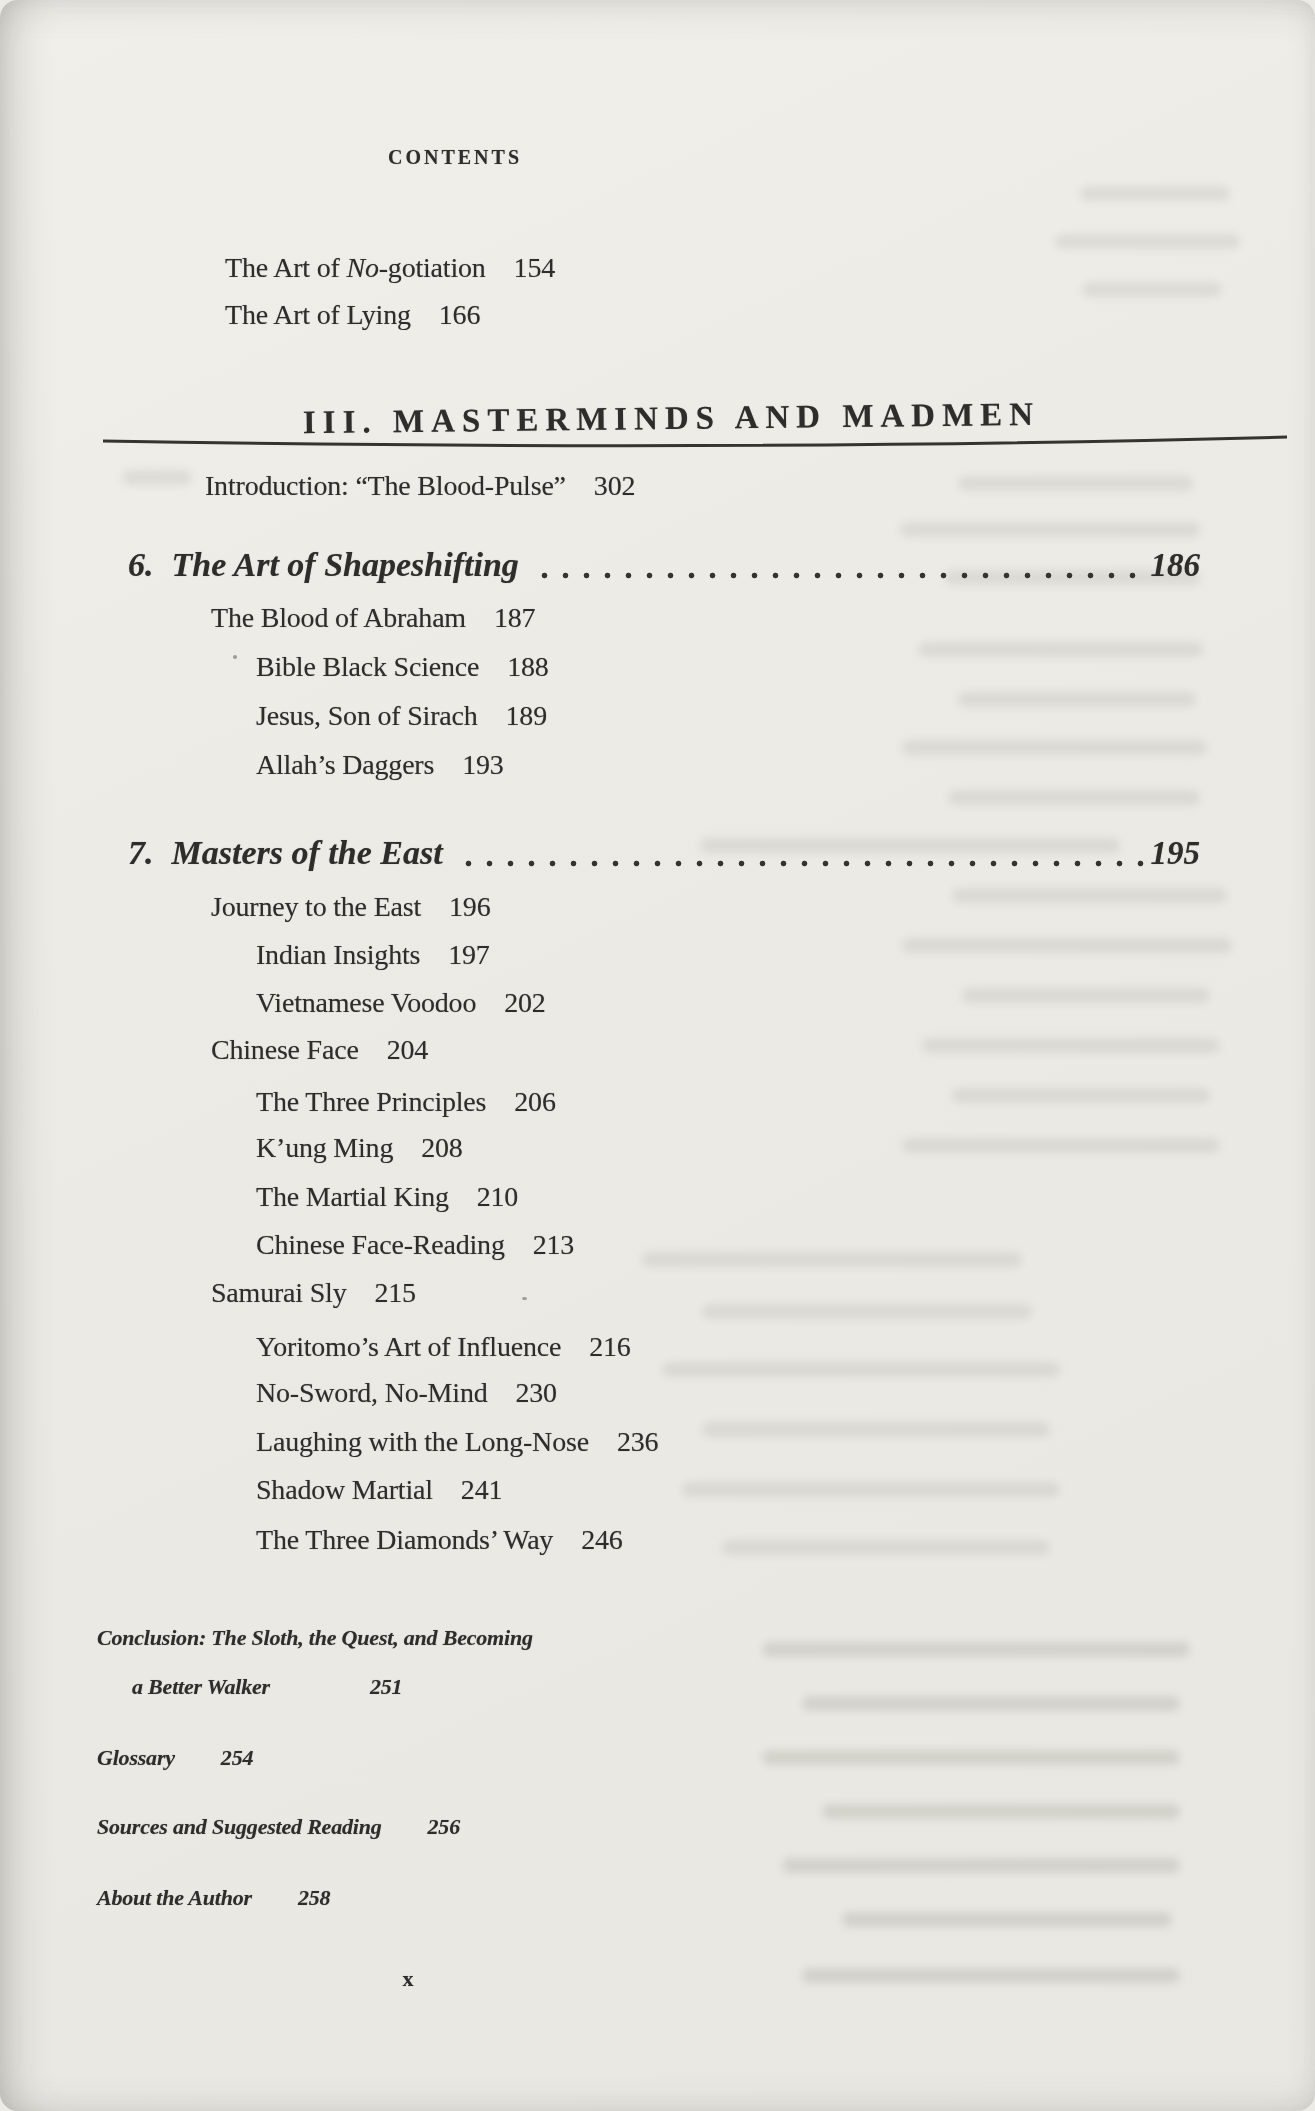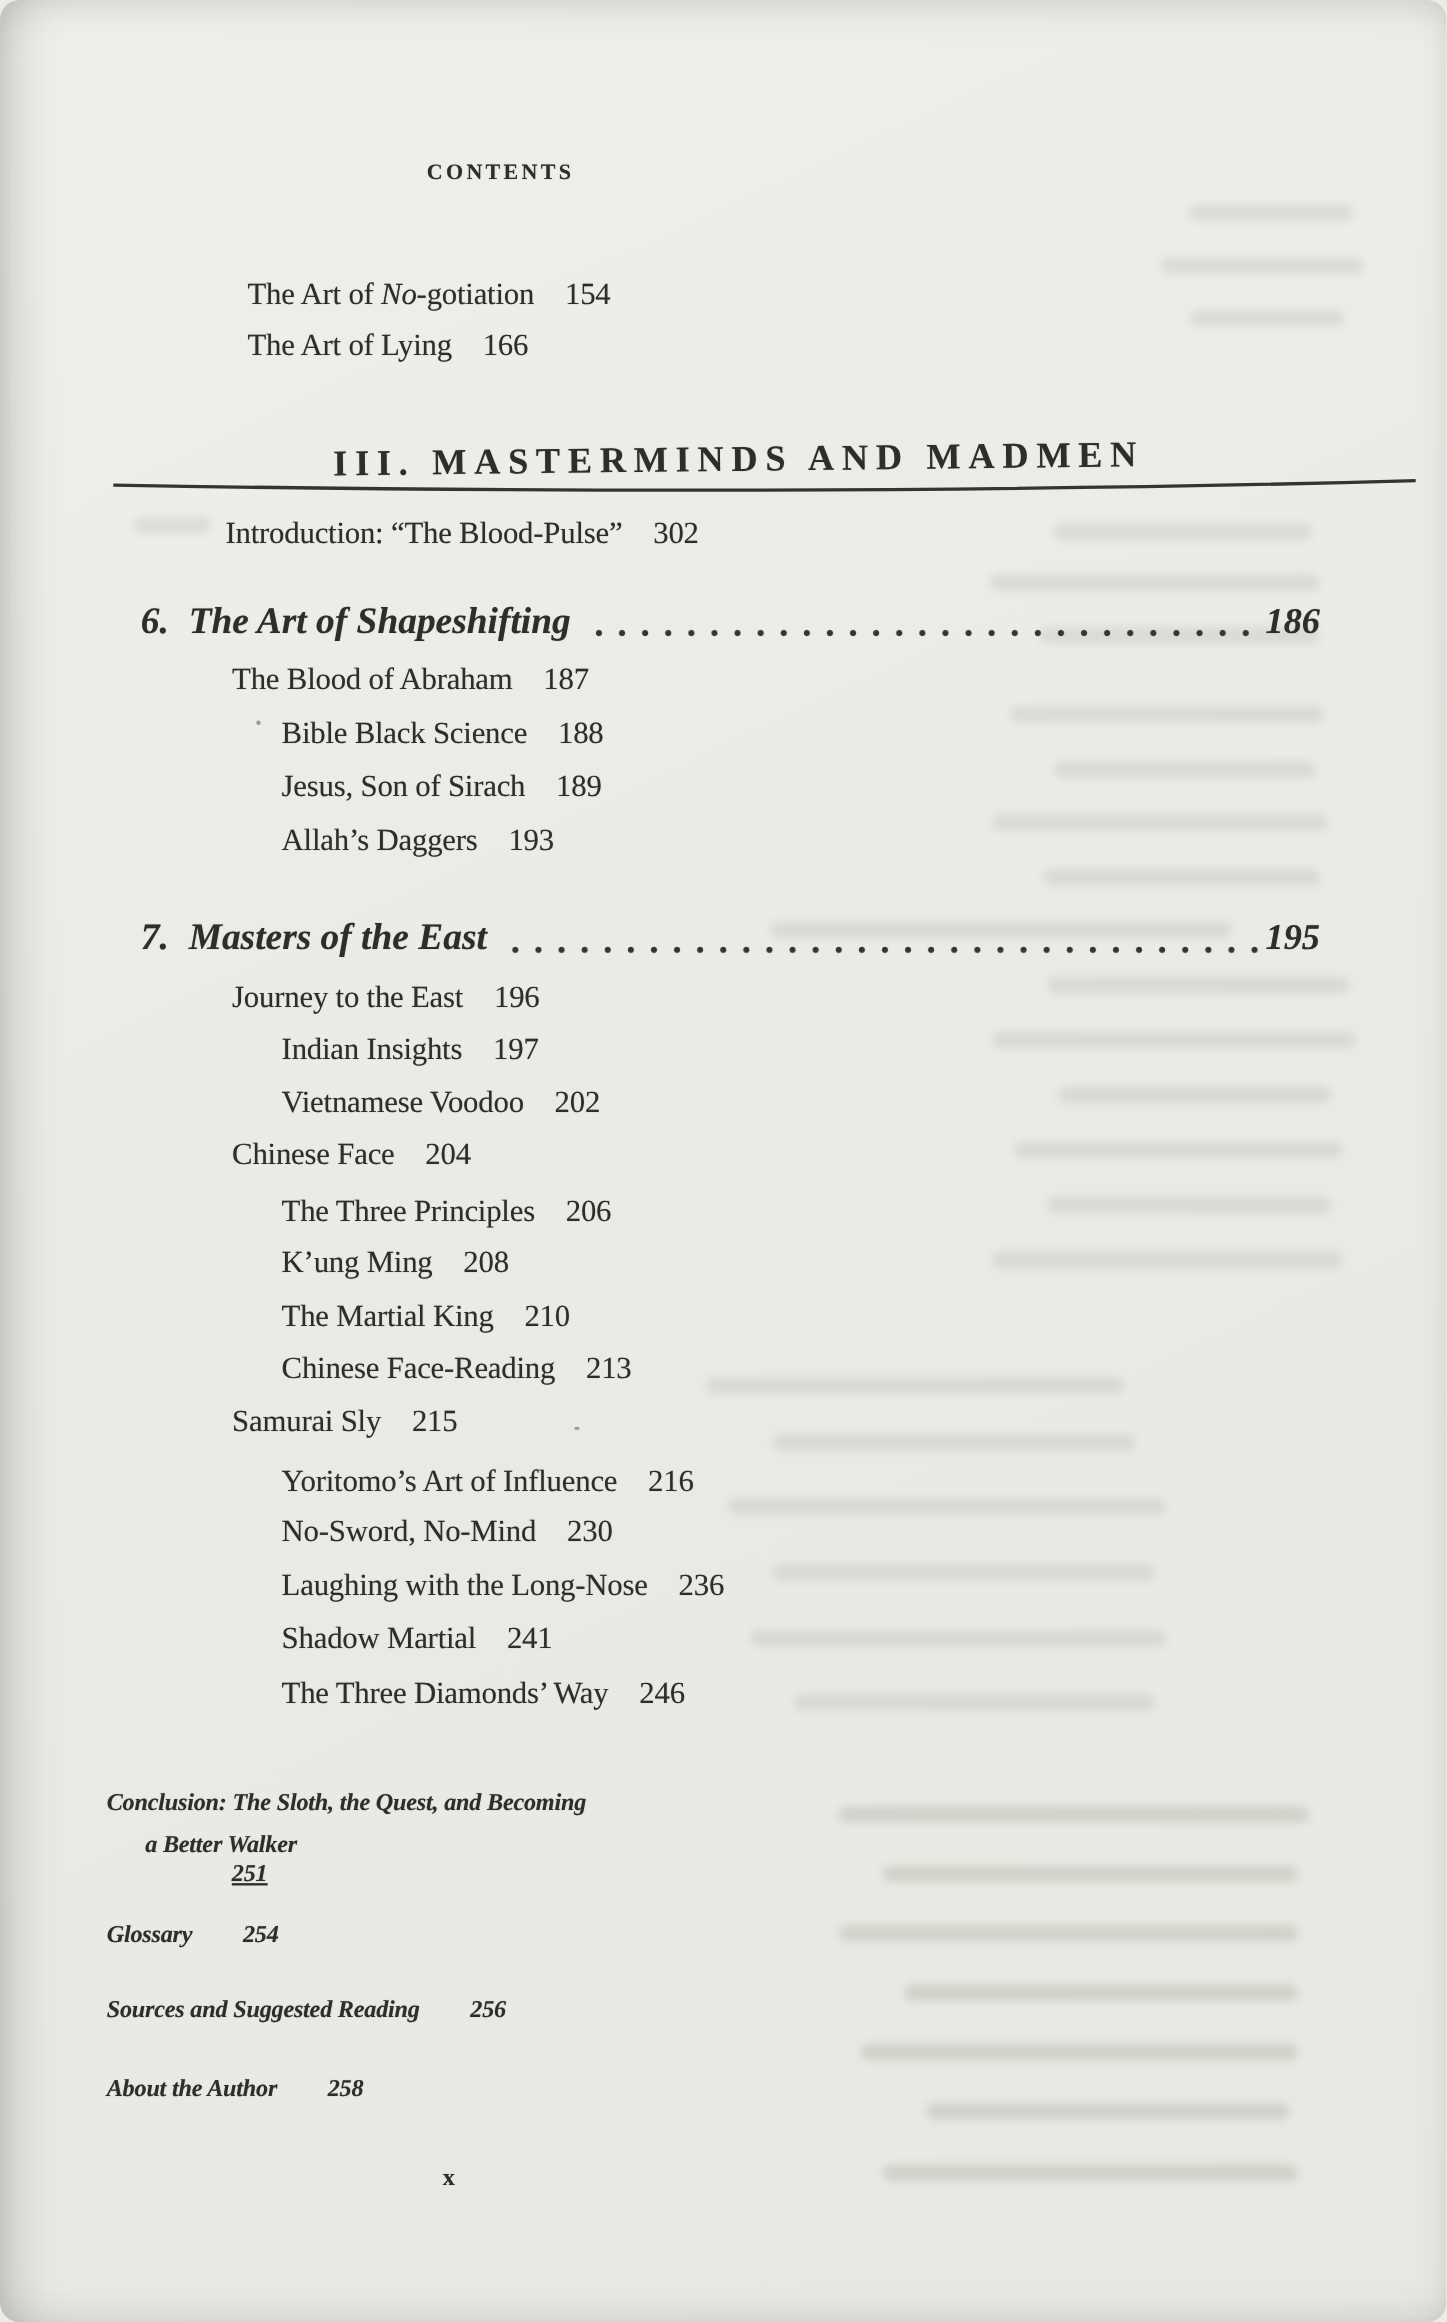--- a/index.html
+++ b/index.html
@@ -41,22 +41,22 @@
   }
   .chnum{margin-right:18px;}
   .leader{
     flex:1;height:7px;align-self:flex-end;margin:0 6px 10px 22px;
     background-image:radial-gradient(circle at 3.5px 3.5px,#35342f 2.4px,rgba(53,52,47,0) 3.2px);
     background-size:21px 7px;background-repeat:repeat-x;background-position:left center;
   }
   .chpage{font-size:33px;}
   .bm{left:97px;font-weight:bold;font-style:italic;font-size:22px;height:46px;}
   .bm .epage{margin-left:46px;}
-  .concl2{left:132px;flex-direction:column;}
-  .concl2 .epage{margin-left:52px;text-decoration:underline;}
+  .concl2{left:132px;}
+  .concl2 .epage{margin-left:100px;}
   .folio{
     position:absolute;top:1966px;left:388px;width:40px;text-align:center;
     font-weight:bold;font-size:22px;
   }
   .ghost{
     position:absolute;height:15px;border-radius:8px;
     background:rgba(112,110,98,.45);filter:blur(4px);opacity:.30;
   }
   .ghost.strong{opacity:.42;}
   .speck{position:absolute;background:rgba(60,58,52,.45);border-radius:50%;filter:blur(.5px);}

